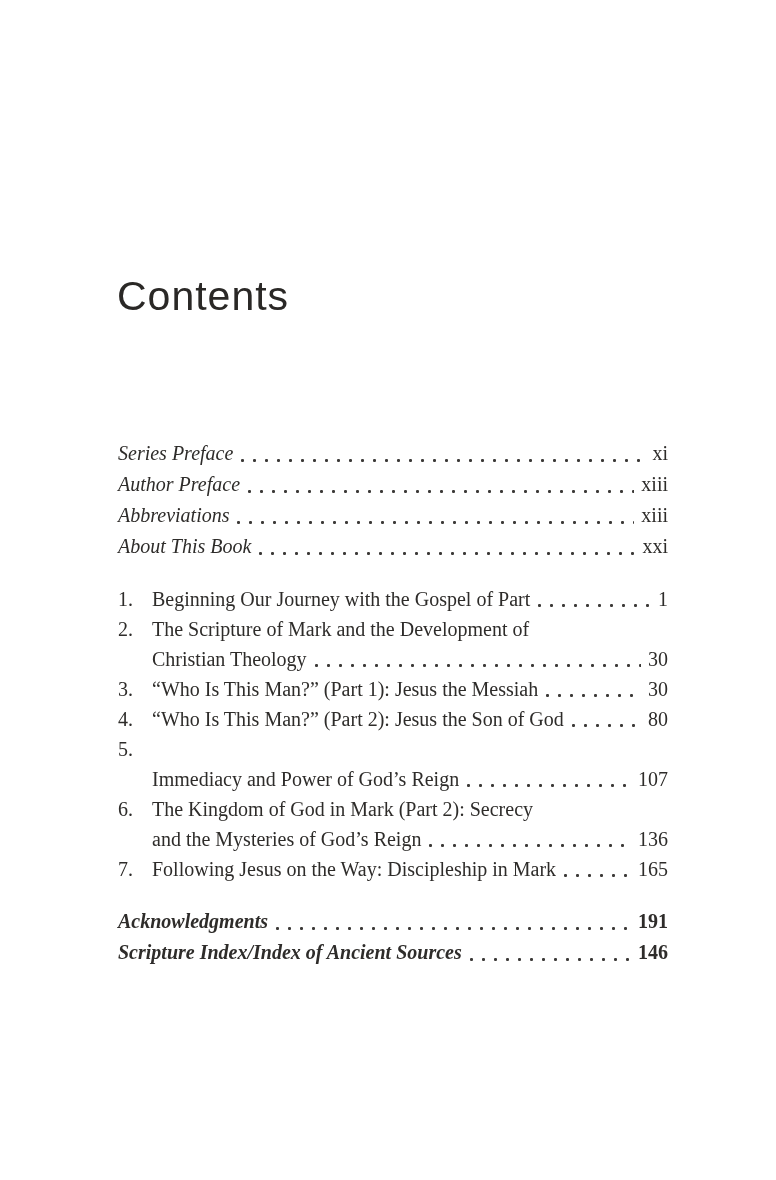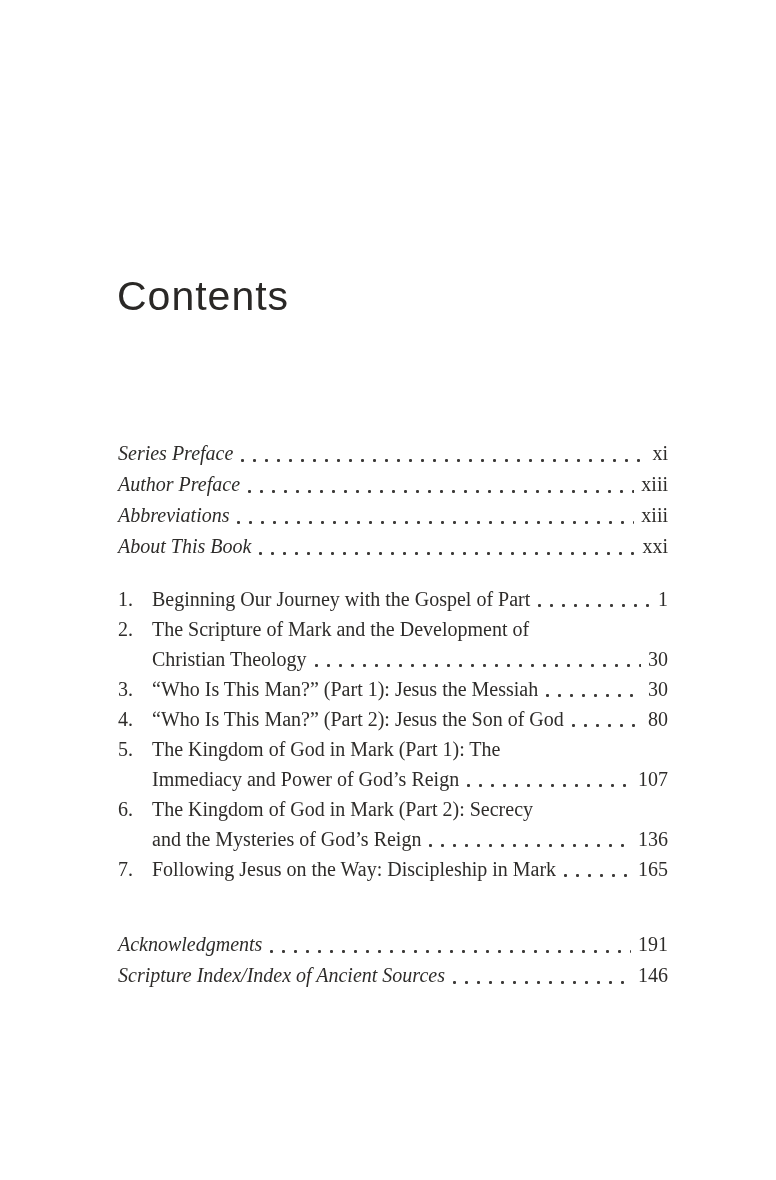--- a/index.html
+++ b/index.html
@@ -27,21 +27,21 @@
     letter-spacing: 1px;
     color: #2a2826;
   }
   .block {
     position: absolute;
     left: 118px;
     width: 550px;
   }
   .block.front    { top: 438px; }
   .block.chapters { top: 584px; }
-  .block.back     { top: 929px; }
+  .block.back     { top: 906px; font-weight: bold; }
 
   .row {
     display: flex;
     align-items: baseline;
     font-size: 20px;
     color: #2e2c2a;
   }
   .front .row, .back .row { height: 31px; line-height: 31px; }
   .chapters .row          { height: 30px; line-height: 30px; }
 
@@ -130,21 +130,20 @@
 
     <div class="row">
       <span class="num">4.</span>
       <span class="t">“Who Is This Man?” (Part 2): Jesus the Son of God</span>
       <span class="leader"></span>
       <span class="pg">80</span>
     </div>
 
     <div class="row">
       <span class="num">5.</span>
-      <span class="t">The Kingdom of God in Mark (Part 1): The</span>
     </div>
     <div class="row">
       <span class="num"></span>
       <span class="t">Immediacy and Power of God’s Reign</span>
       <span class="leader"></span>
       <span class="pg">107</span>
     </div>
 
     <div class="row">
       <span class="num">6.</span>

